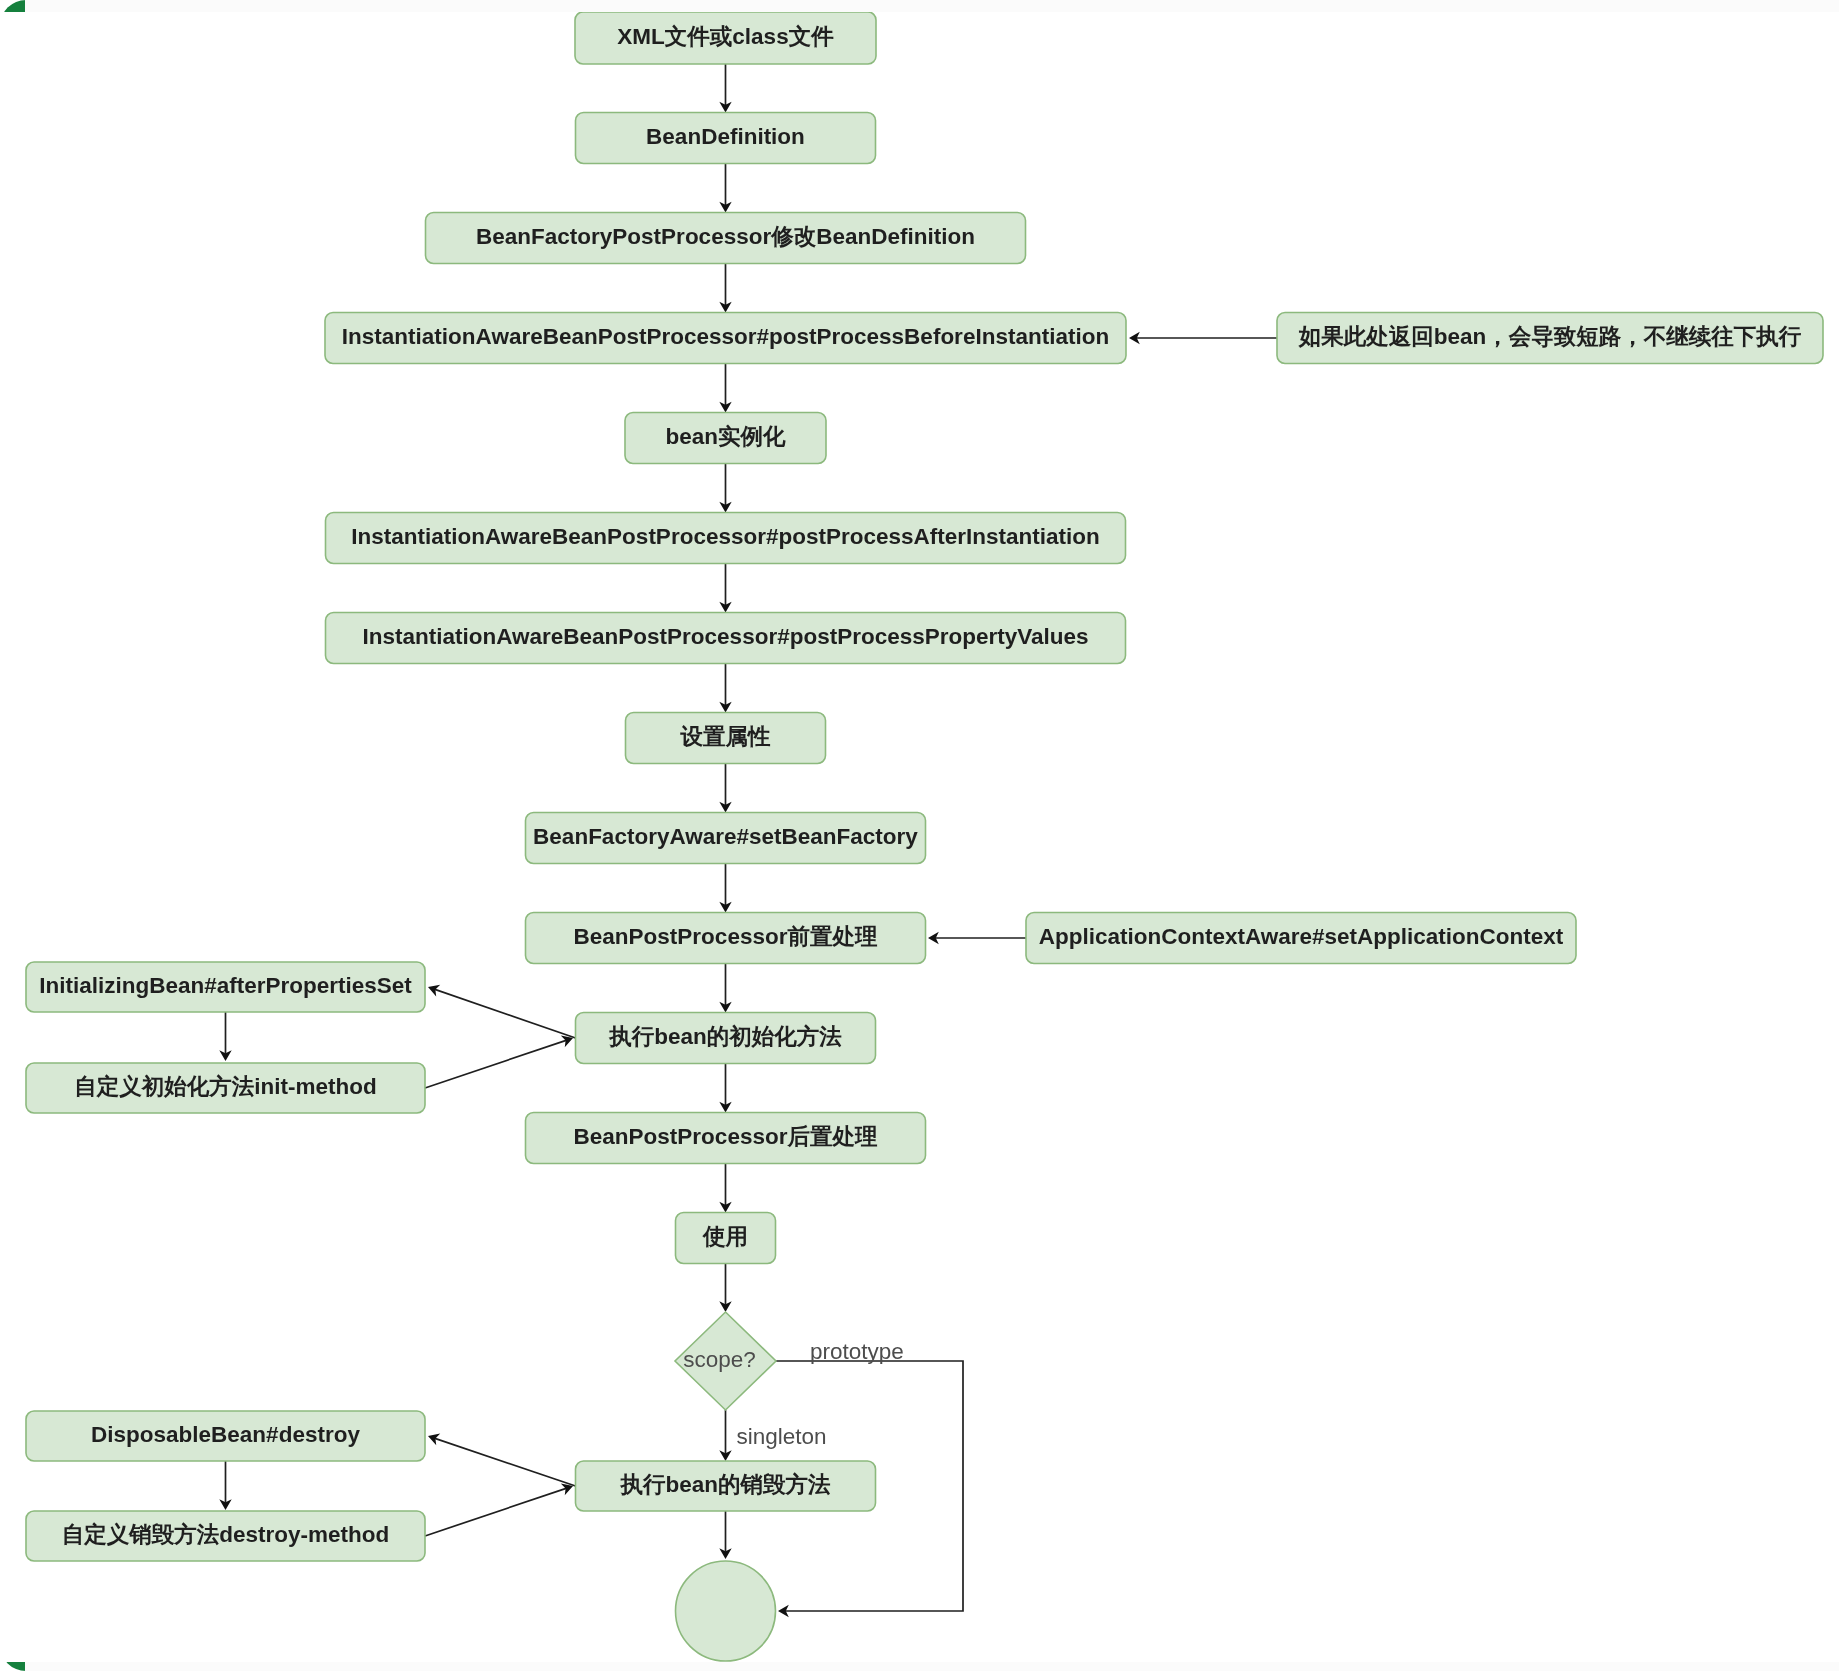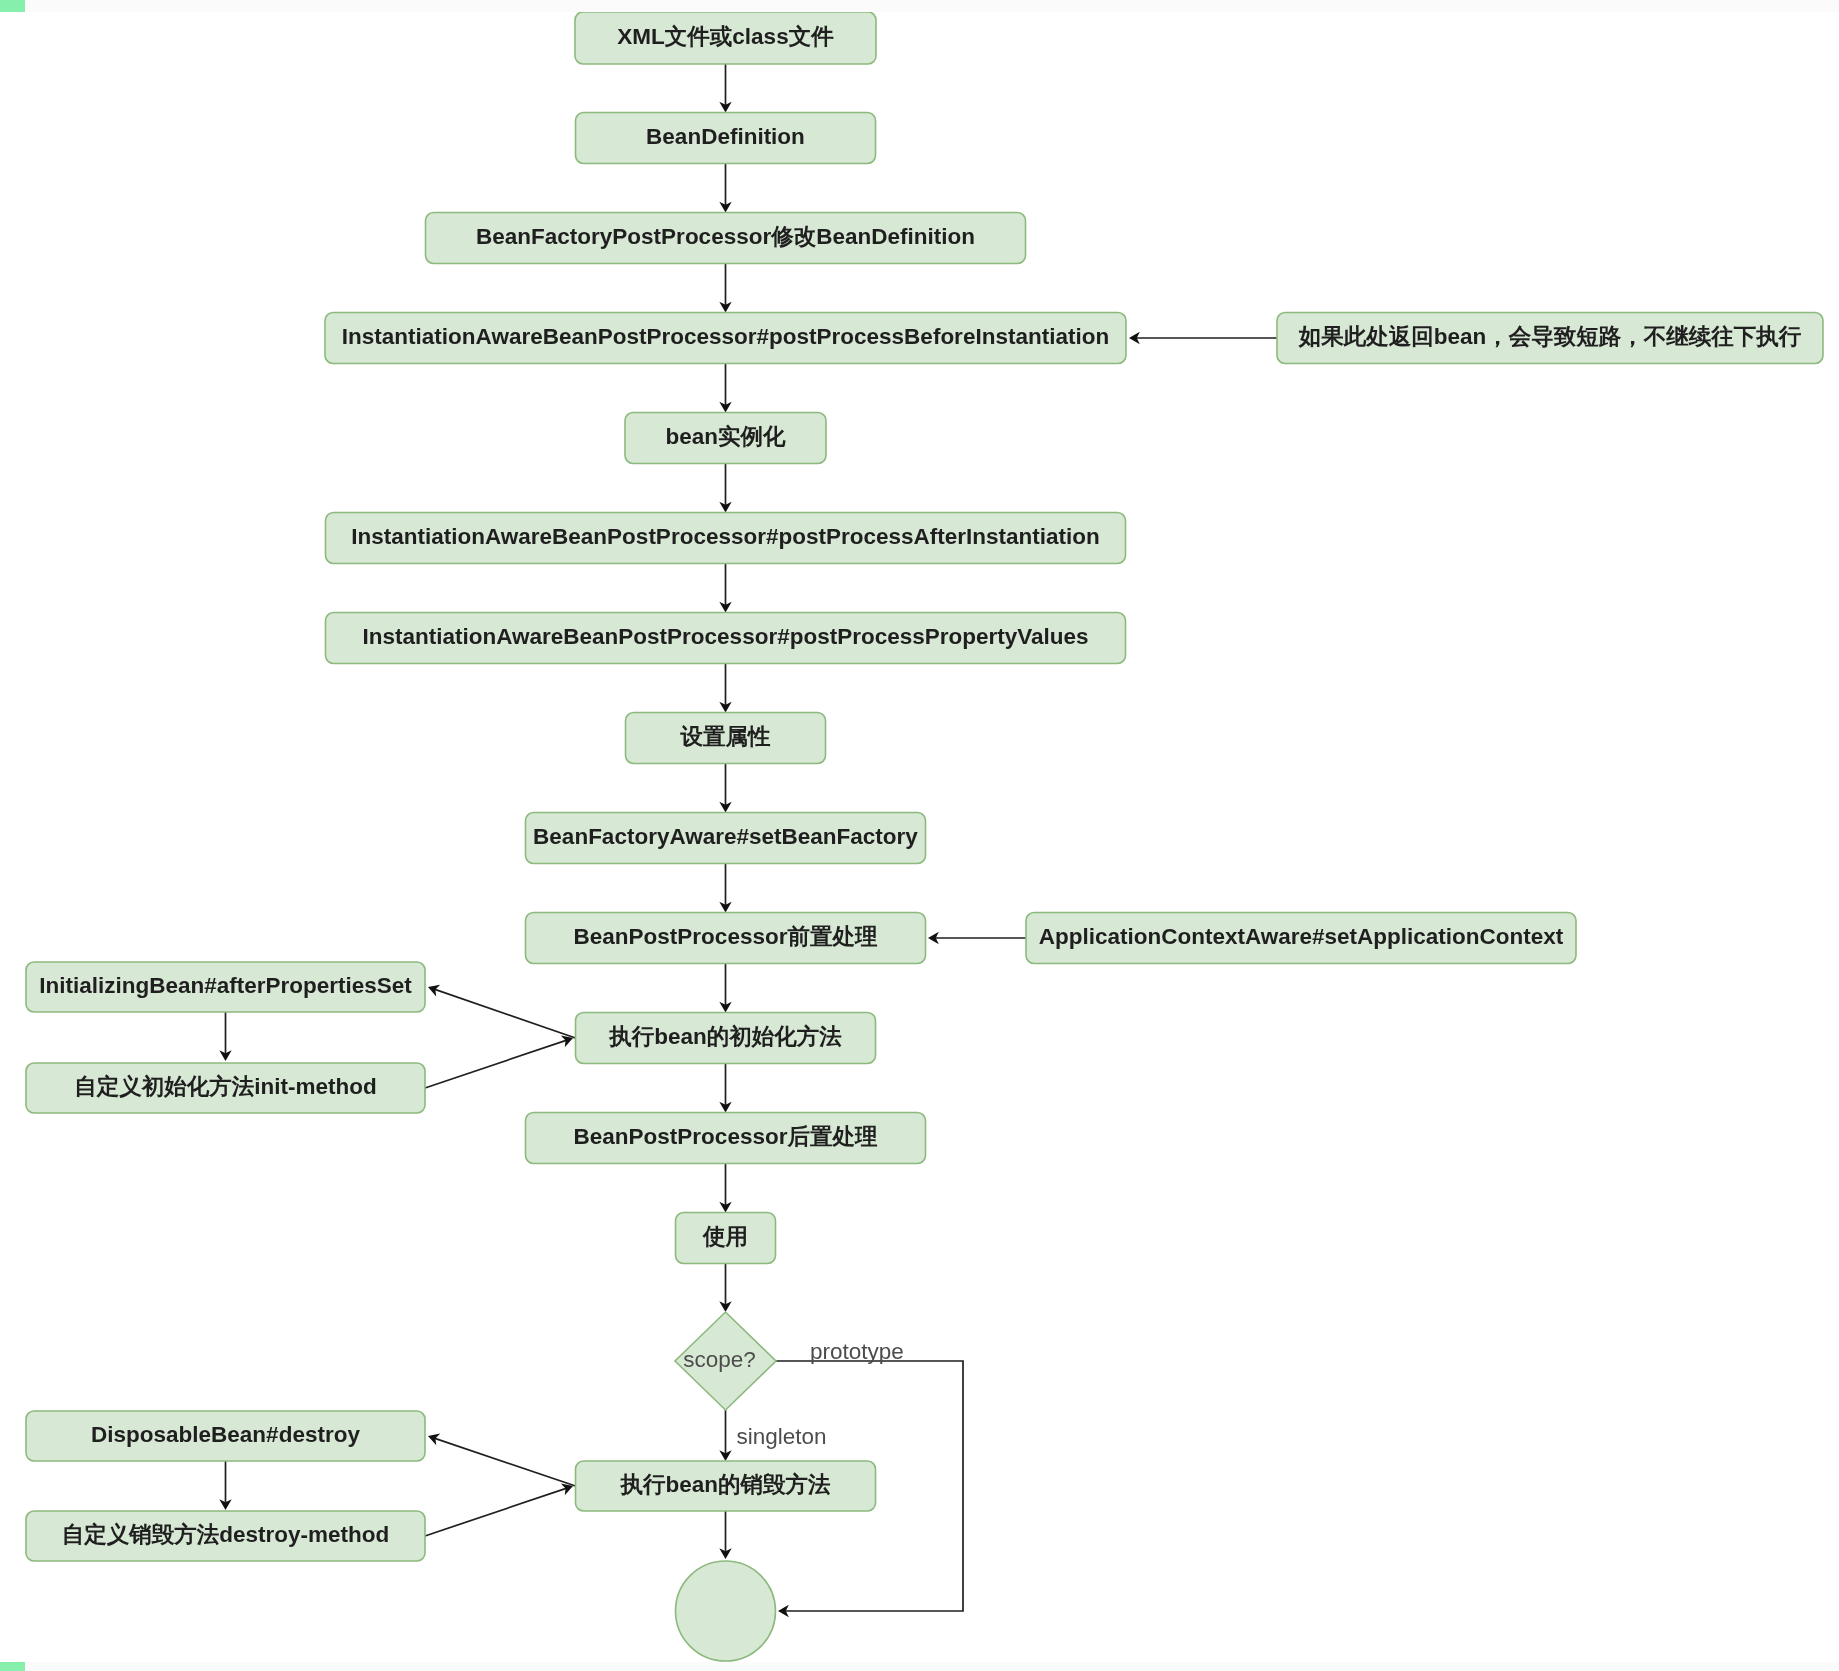--- a/index.html
+++ b/index.html
@@ -2,21 +2,21 @@
 <html><head>
 <meta charset="utf-8">
 <title>Spring Bean Lifecycle</title>
 <style>
   html,body{margin:0;padding:0;}
   body{
     width:1839px;height:1671px;overflow:hidden;background:#ffffff;
     font-family:"Liberation Sans", sans-serif;
     -webkit-font-smoothing:antialiased;
   }
-  #page{position:relative;width:1839px;height:1671px;background:#86efac;}
+  #page{position:relative;width:1839px;height:1671px;background:#15803d;border-radius:26px;}
   .pagebg{position:absolute;left:25px;top:0;width:1814px;height:1671px;background:#fbfbfb;}
   .canvas{position:absolute;left:0;top:12px;width:1839px;height:1650px;background:#ffffff;}
   svg{display:block;}
   .node-label{
     font-family:"Liberation Sans", sans-serif;
     font-size:22.5px;font-weight:bold;fill:#1f1f1f;
     text-anchor:middle;
   }
   .edge-label{
     font-family:"Liberation Sans", sans-serif;

